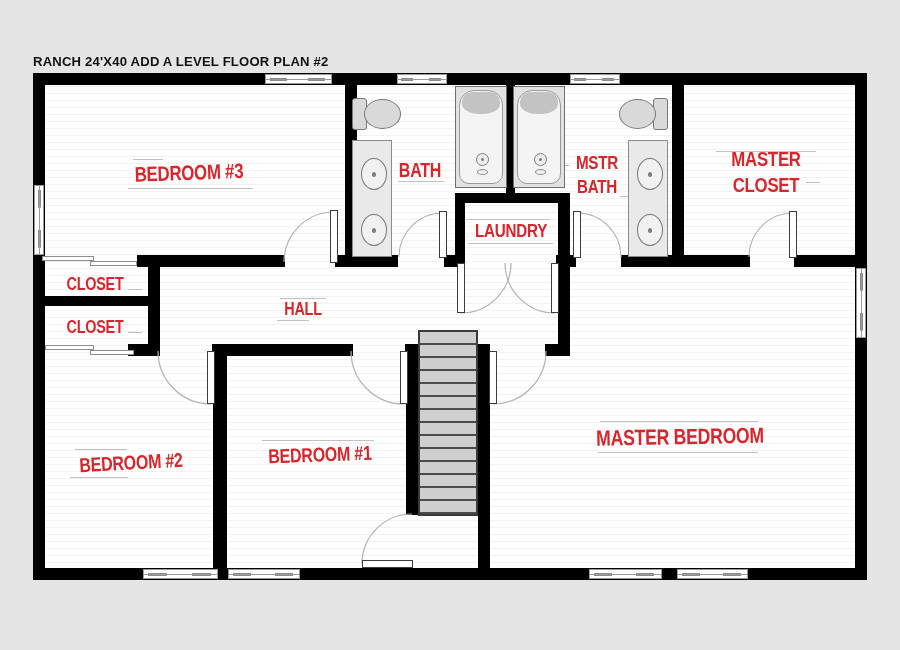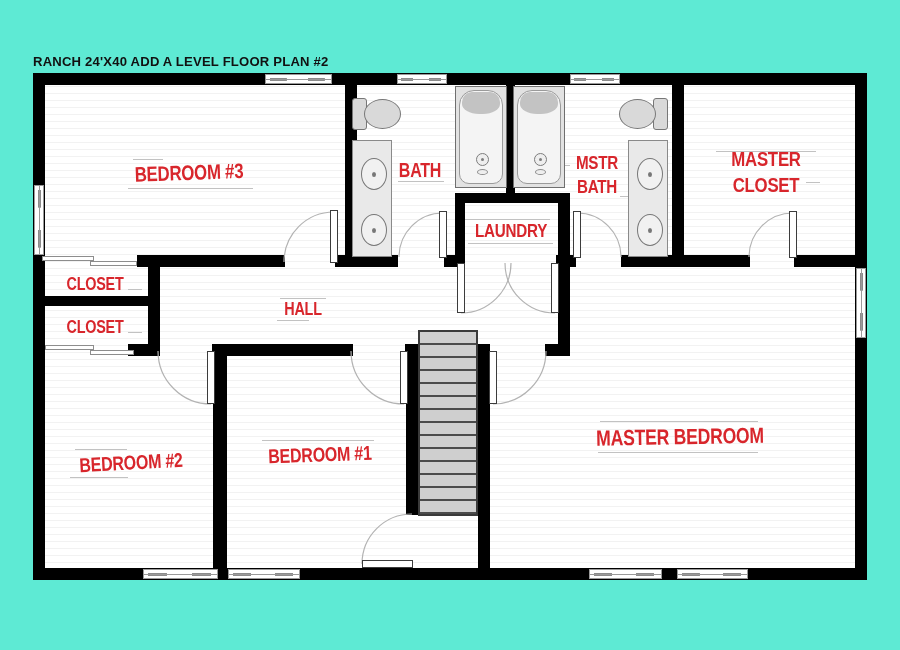--- a/index.html
+++ b/index.html
@@ -1,16 +1,16 @@
 <!DOCTYPE html>
 <html style="--label-red: #d8262c; --wall-black: #000000; --floor-line: #ececec; --fixture-gray: #d9d9d9; --stair-gray: #cfcfcf; --arc-gray: #b3b3b3;"><head>
 <meta charset="utf-8">
 <style>
   html,body{margin:0;padding:0;background:#fff;}
-  #canvas{position:relative;width:900px;height:650px;background:#5eead4;overflow:hidden;
+  #canvas{position:relative;width:900px;height:650px;background:#e5e5e5;overflow:hidden;
           font-family:"Liberation Sans",sans-serif;}
   .title{position:absolute;left:33px;top:54px;font-size:13.5px;font-weight:bold;
          letter-spacing:.2px;color:#111;white-space:nowrap;transform:scaleX(.97);transform-origin:left;}
   .floor{position:absolute;left:39px;top:79px;width:822px;height:495px;background:#fff;
          background-image:repeating-linear-gradient(to bottom,rgba(0,0,0,.05) 0 1px,transparent 1px 7px);}
   .wall{position:absolute;background:var(--wall-black,#000);}
   .window{position:absolute;background:#fff;border:1px solid #9a9a9a;box-sizing:border-box;}
   .window.h{background-image:linear-gradient(#9a9a9a,#9a9a9a),linear-gradient(#8b8b8b,#8b8b8b),linear-gradient(#8b8b8b,#8b8b8b);
             background-repeat:no-repeat;background-size:100% 1px,26% 3px,26% 3px;
             background-position:0 center,8% center,88% center;}

